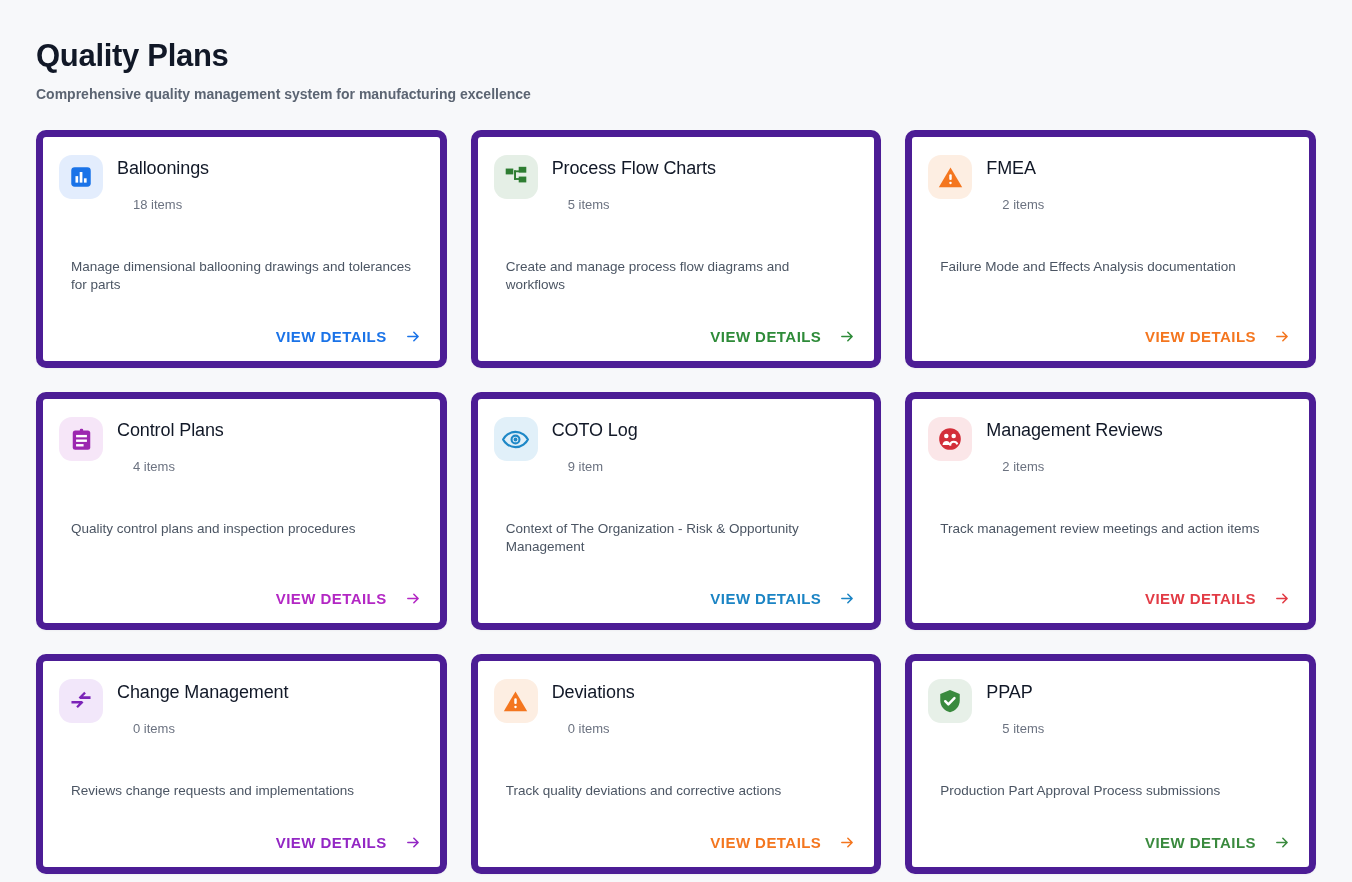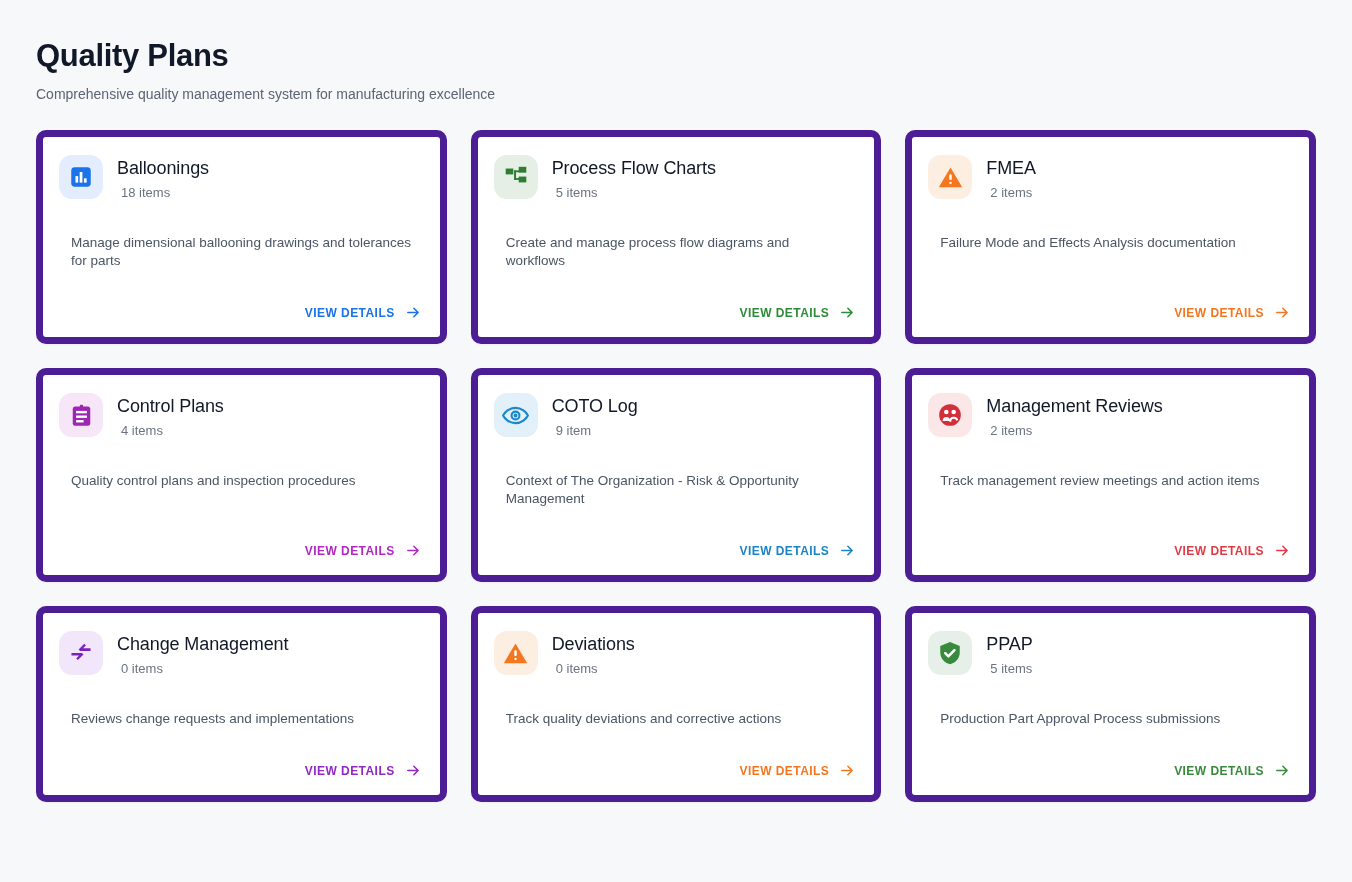--- a/index.html
+++ b/index.html
@@ -30,21 +30,21 @@
     font-weight: 700;
     letter-spacing: -0.3px;
     color: #111827;
     margin: 0 0 8px 0;
   }
   .page-subtitle {
     font-size: 14px;
     line-height: 20px;
     color: #5b6472;
     margin: 0;
-    font-weight: 400;
+    font-weight: 700;
   }
 
   
   .card-grid {
     display: grid;
     grid-template-columns: repeat(3, 1fr);
     column-gap: 24px;
     row-gap: 24px;
     width: 1280px;
   }
@@ -86,21 +86,21 @@
     line-height: 24px;
     font-weight: 500;
     color: #111827;
     letter-spacing: -0.1px;
     margin: 0 0 3px 0;
   }
   .card-count {
     font-size: 13px;
     line-height: 18px;
     color: #6b7280;
-    margin: 4px;
+    margin: 16px;
   }
 
   .card-desc {
     font-size: 13.5px;
     line-height: 18px;
     color: #4b5563;
     margin: 12px;
     max-width: 98%;
   }
 
@@ -108,22 +108,22 @@
     margin-top: auto;
     padding-top: 20px;
     display: flex;
     justify-content: flex-end;
     align-items: center;
   }
 
   .view-details {
     display: inline-flex;
     align-items: center;
-    gap: 10px;
-    font-size: 12px;
+    gap: 18px;
+    font-size: 15px;
     font-weight: 600;
     letter-spacing: 0.45px;
     text-transform: uppercase;
     cursor: pointer;
     user-select: none;
     background: none;
     border: none;
     padding: 2px 2px;
     font-family: "Liberation Sans", sans-serif;
   }

